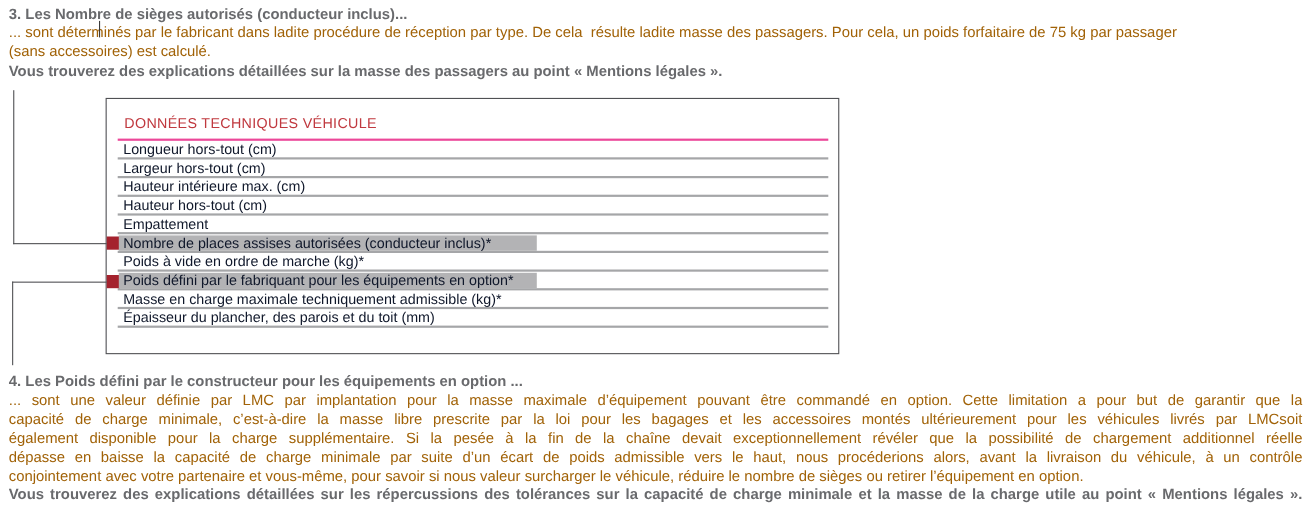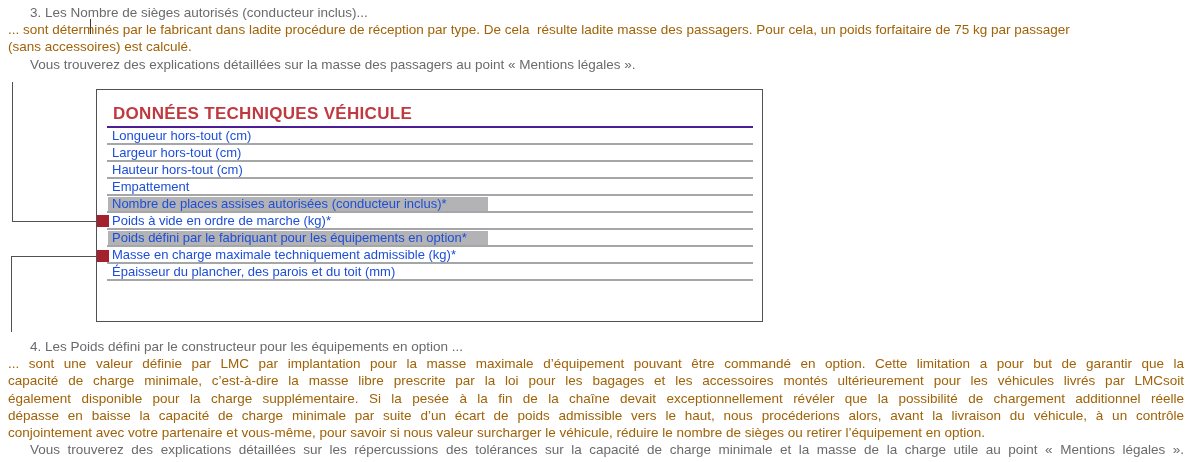--- a/index.html
+++ b/index.html
@@ -5,37 +5,37 @@
   html,body{margin:0;padding:0;}
   body{
     width:1192px;height:462px;position:relative;overflow:hidden;
     background:#ffffff;
     font-family:"Liberation Sans", sans-serif;
     color:#7b7c7f;
   }
   .txt{position:absolute;left:8px;right:8px;}
   .line{white-space:nowrap;font-size:13.5px;line-height:17.2px;color:#a16207;}
   .jl{white-space:normal;text-align:justify;text-align-last:justify;overflow:hidden;height:17.2px;}
-  .hline{font-weight:normal;color:#696a6d;font-size:13.5px;line-height:17.2px;white-space:nowrap;margin-left:22px;}
+  .hline{font-weight:bold;color:#696a6d;font-size:13.5px;line-height:17.2px;white-space:nowrap;}
 
   
   .vbox{
     position:absolute;left:96px;top:89px;width:667px;height:233px;
     border:1px solid #505154;box-sizing:border-box;background:#fff;
   }
   .vtitle{
     margin-left:10px;width:646px;box-sizing:border-box;
     height:38px;padding:14px 0 0 6px;
-    font-size:17px;font-weight:bold;letter-spacing:.3px;color:#c0393f;
-    border-bottom:2px solid #4c1d95;white-space:nowrap;
+    font-size:13px;font-weight:normal;letter-spacing:.3px;color:#c0393f;
+    border-bottom:2px solid #ec4899;white-space:nowrap;
   }
   .trows{margin-left:10px;width:646px;}
   .trow{
     position:relative;height:15px;border-bottom:2px solid #a5a6a8;
-    font-size:13px;line-height:15px;color:#1d4ed8;white-space:nowrap;
+    font-size:13px;line-height:15px;color:#0f172a;white-space:nowrap;
   }
   .trow .lab{position:relative;z-index:2;padding-left:5px;}
   .trow .band{
     position:absolute;z-index:1;left:1px;top:1px;width:380px;height:14px;
     background:#b3b3b5;
   }
   .marker{
     position:absolute;width:12px;height:12px;background:#a4222e;
   }
   .cline{position:absolute;background:#505154;}
@@ -51,20 +51,21 @@
   <div class="hline">Vous trouverez des explications détaillées sur la masse des passagers au point « Mentions légales ».</div>
 </div>
 
 <div class="caret" style="left:90px;top:19px;"></div>
 
 <div class="vbox">
   <div class="vtitle">DONNÉES TECHNIQUES VÉHICULE</div>
   <div class="trows">
       <div class="trow"><span class="lab">Longueur hors-tout (cm)</span></div>
       <div class="trow"><span class="lab">Largeur hors-tout (cm)</span></div>
+      <div class="trow"><span class="lab">Hauteur intérieure max. (cm)</span></div>
       <div class="trow"><span class="lab">Hauteur hors-tout (cm)</span></div>
       <div class="trow"><span class="lab">Empattement</span></div>
       <div class="trow"><span class="band"></span><span class="lab">Nombre de places assises autorisées (conducteur inclus)*</span></div>
       <div class="trow"><span class="lab">Poids à vide en ordre de marche (kg)*</span></div>
       <div class="trow"><span class="band"></span><span class="lab">Poids défini par le fabriquant pour les équipements en option*</span></div>
       <div class="trow"><span class="lab">Masse en charge maximale techniquement admissible (kg)*</span></div>
       <div class="trow"><span class="lab">Épaisseur du plancher, des parois et du toit (mm)</span></div>
     </div>
 </div>
 

